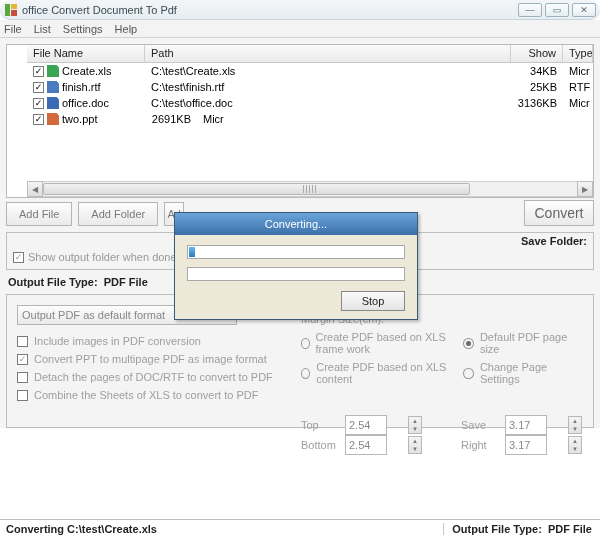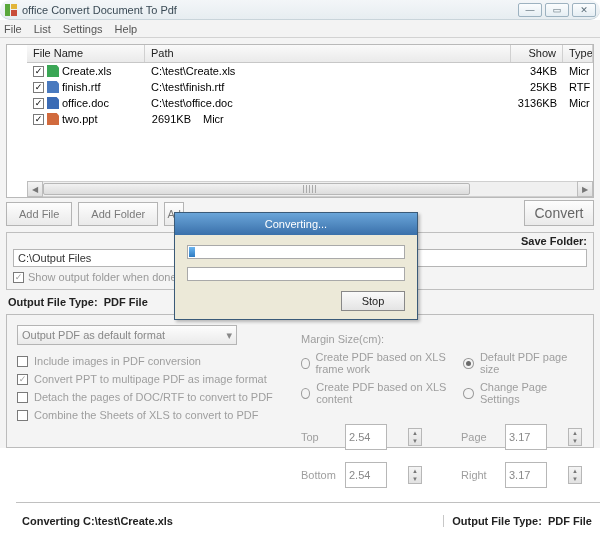--- a/index.html
+++ b/index.html
@@ -65,27 +65,27 @@
 
 .tabhost { margin-top: 2px; }
 .tabstrip { display:flex; }
 .tab { padding:3px 14px; border:1px solid #bcbcbc; border-bottom:none; background:#f4f4f4; margin-bottom:-1px; color:#444;}
 .tabcontent { border:1px solid #bcbcbc; padding: 10px 10px; display:flex; gap:16px; background:#f4f4f4; color:#9e9e9e; height:134px;}
 .left-pane { width:268px; }
 .sel { width:220px; height:20px; border:1px solid #b4b4b4; background:linear-gradient(#fdfdfd,#eaeaea); padding:0 4px; display:flex; align-items:center; justify-content:space-between; color:#888; margin-bottom:10px;}
 .opt-line { margin: 6px 0; display:flex; align-items:center; gap:6px; }
 .radio { width:11px; height:11px; border:1px solid #9a9a9a; border-radius:50%; display:inline-flex; align-items:center; justify-content:center;}
 .radio .dot { width:5px; height:5px; border-radius:50%; background:#6a6a6a;}
-.minput { width:42px; height:26px; border:1px solid #b7b7b7; background:#fff; color:#888; padding:0 3px;}
+.minput { width:42px; height:20px; border:1px solid #b7b7b7; background:#fff; color:#888; padding:0 3px;}
 .spin { width:14px; height:18px; border:1px solid #b7b7b7; background:linear-gradient(#f4f4f4,#e2e2e2); margin-left:-1px; display:flex; flex-direction:column;}
 .spin div{flex:1; font-size:6px; display:flex; align-items:center; justify-content:center; color:#777;}
-.margin-grid { display:grid; grid-template-columns: 40px auto 14px 30px 40px auto 14px; gap:12px 4px; align-items:center; margin-top:13px;}
-
-
-.statusbar { position:absolute; bottom:0; left:16px; right:0; height:36px; background:#fff; border-top:1px solid #c0c0c0; display:flex; align-items:center; font-weight:bold; color:#222;}
+.margin-grid { display:grid; grid-template-columns: 40px auto 14px 30px 40px auto 14px; gap:0 4px; align-items:center; margin-top:24px;}
+
+
+.statusbar { position:absolute; bottom:0; left:0; right:0; height:19px; background:#fff; border-top:1px solid #c0c0c0; display:flex; align-items:center; font-weight:bold; color:#222;}
 .statusbar .left { padding:0 6px; flex:1; border-right:1px solid #c7c7c7;}
 .statusbar .right { padding:0 8px; }
 
 
 .backdrop { position:absolute; inset:0; pointer-events:none;}
 .dialog { position:absolute; left:174px; top:212px; width:244px; height:108px; border:1px solid #3a5a78; background:#ece9d8; box-shadow: 2px 2px 3px rgba(0,0,0,.25);}
 .dlg-title { height:22px; background:linear-gradient(#6aa5d9,#3a70aa); color:#fff; display:flex; align-items:center; justify-content:center; padding:0 6px; font-size:11px;}
 .dlg-body { padding:10px 12px 6px 12px;}
 .progress { height:14px; border:1px solid #a9a9a9; background:#fff; margin-bottom:8px; position:relative;}
 .progress .fill { position:absolute; left:1px; top:1px; bottom:1px; width:6px; background:linear-gradient(#6cb6f0,#2f7bc1);}
@@ -181,21 +181,20 @@
 
   <div class="btnrow">
     <div class="btn">Add File</div>
     <div class="btn">Add Folder</div>
     <div class="btn" style="width:20px; padding:0 6px;">Ad</div>
     <div class="btn convert">Convert</div>
   </div>
 
   <div class="group">
     <div class="legend">Save Folder:</div>
-    <input type="text" value="C:\Output Files" style="">
     <div class="subopt">
       <span class="chk">✓</span>
       <span>Show output folder when done</span>
     </div>
   </div>
 
   <div class="out-label">
     <span>Output File Type:</span>&nbsp;&nbsp;<span>PDF File</span>
   </div>
 
@@ -250,21 +249,21 @@
           </div>
         </div>
         <div class="margin-grid">
           <span>Top</span>
           <input class="minput" value="2.54" style="">
             <div class="spin">
               <div>▲</div>
               <div>▼</div>
             </div>
           <span></span>
-          <span>Page</span>
+          <span>Save</span>
           <input class="minput" value="3.17" style="">
             <div class="spin">
               <div>▲</div>
               <div>▼</div>
             </div>
 
           <span>Bottom</span>
           <input class="minput" value="2.54" style="">
             <div class="spin">
               <div>▲</div>

